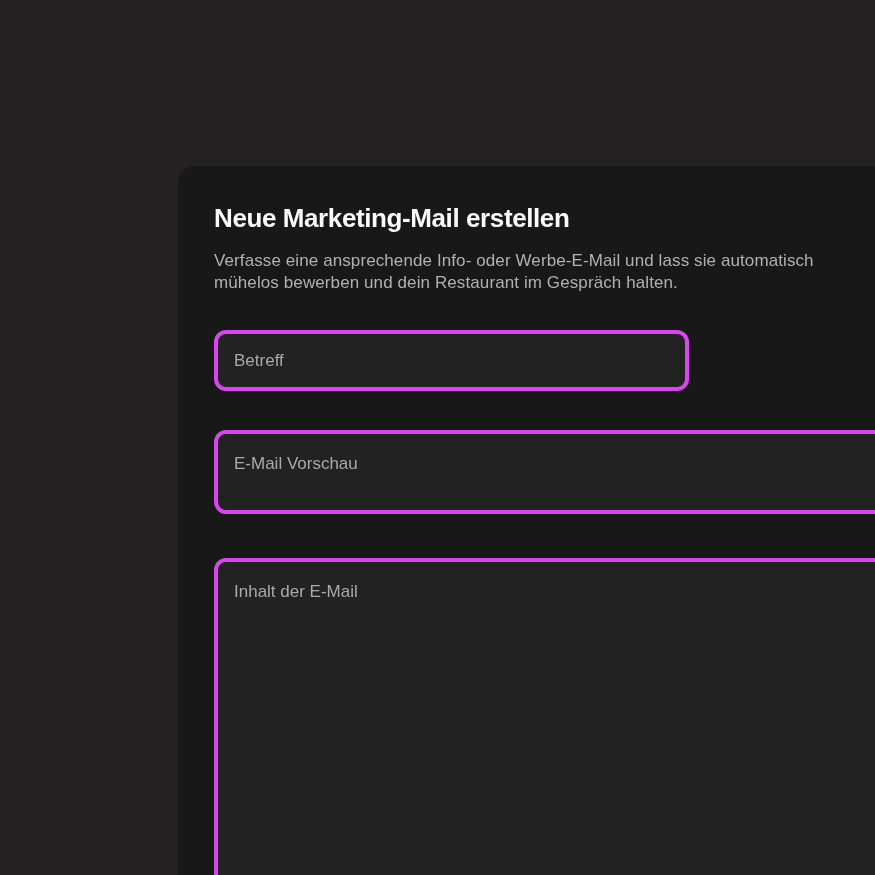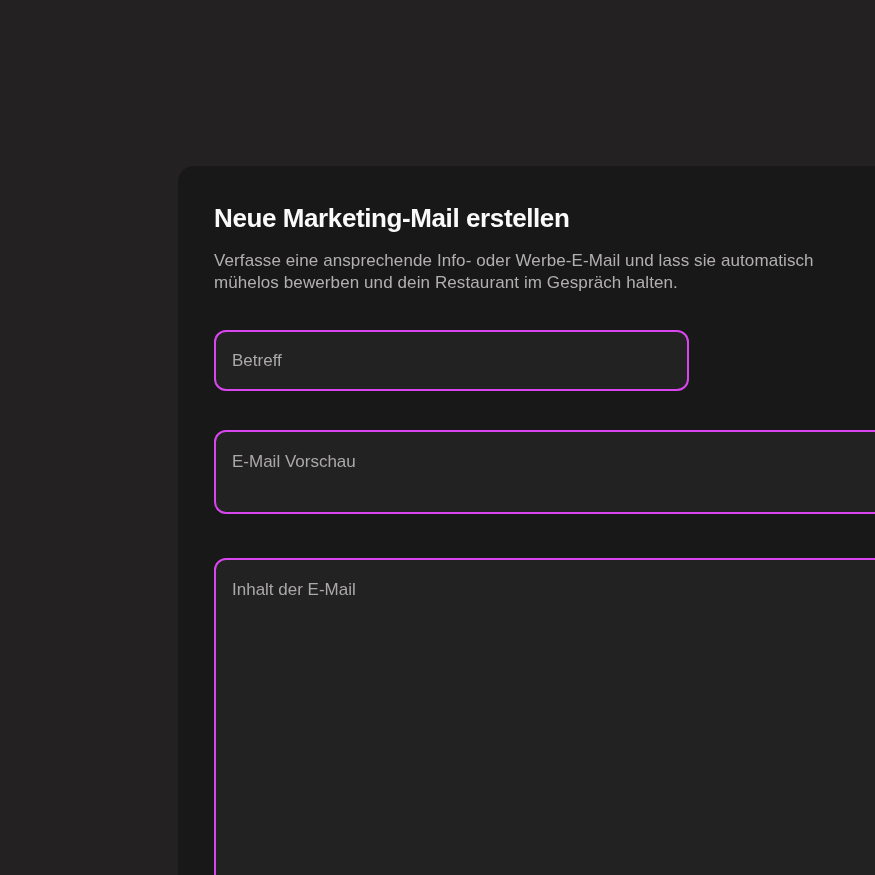--- a/index.html
+++ b/index.html
@@ -41,21 +41,21 @@
     color: #b2afb1;
     letter-spacing: 0.1px;
   }
   .desc span {
     display: block;
     white-space: nowrap;
   }
   .field {
     display: block;
     background: #232223;
-    border: 2px solid #d946ef;
+    border: 4px solid #d946ef;
     border-radius: 12px;
     color: #e8e6e7;
     font-family: inherit;
     font-size: 17px;
     box-sizing: border-box;
     outline: none;
   }
   .field::placeholder {
     color: #aba8aa;
     opacity: 1;

